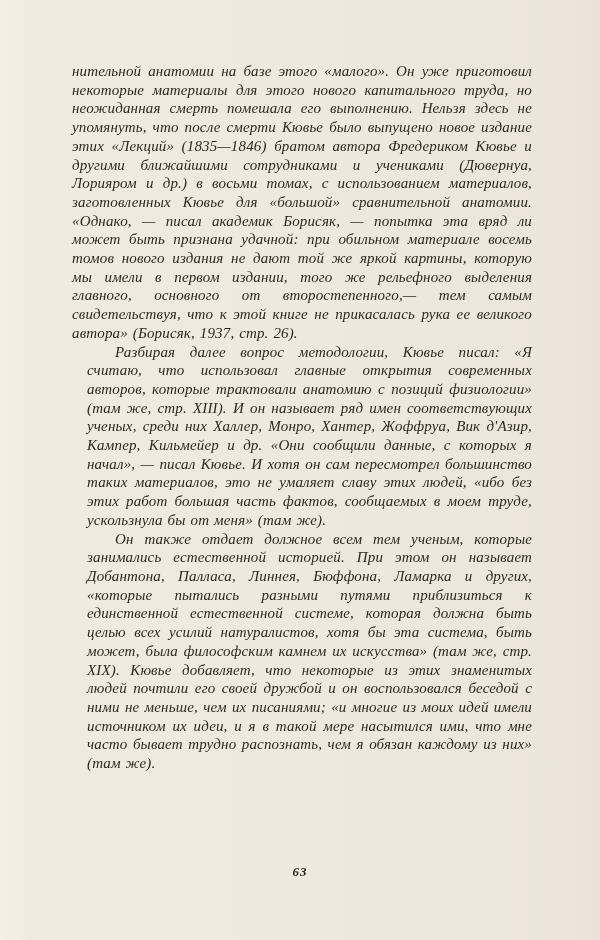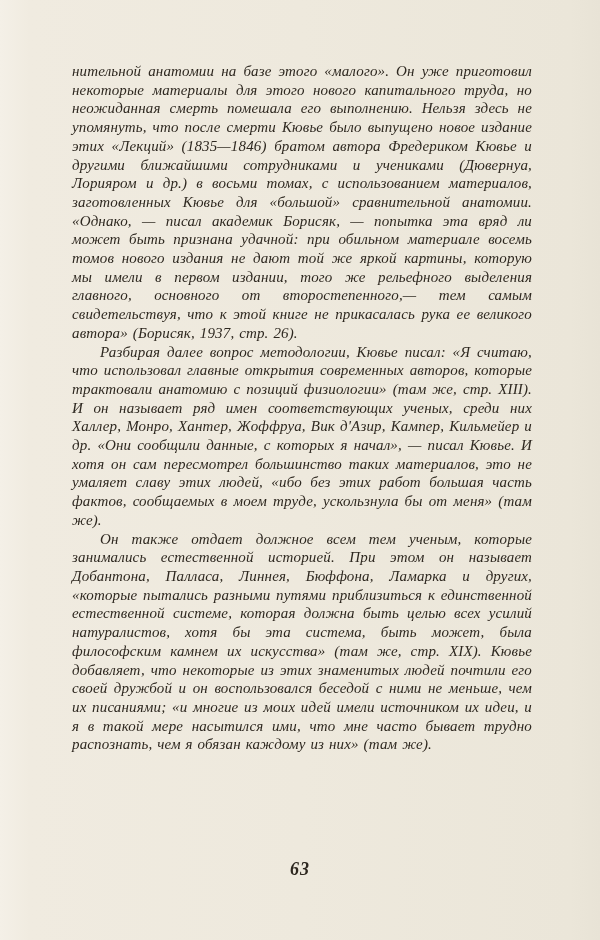--- a/index.html
+++ b/index.html
@@ -24,29 +24,29 @@
     top: 62px;
     width: 460px;
     color: #2e2820;
     font-size: 15px;
     line-height: 18.7px;
     text-align: justify;
     letter-spacing: 0.15px;
     word-spacing: 1px;
   }
   .text-block p { margin: 0; }
-  .text-block p.indented { text-indent: 28px; }
+  .text-block p.indented { text-indent: 28px; margin-left: 15px; }
   .page-number {
     position: absolute;
     left: 0;
     bottom: 60px;
     width: 100%;
     text-align: center;
     color: #2e2820;
-    font-size: 18px;
+    font-size: 13px;
     font-weight: bold;
     letter-spacing: 1px;
   }
 </style>
 </head>
 <body>
 
 <div class="scan-page">
   <div class="text-block">
     <p>нительной анатомии на базе этого «малого». Он уже приготовил некоторые материалы для этого нового капитального труда, но неожиданная смерть помешала его выполнению. Нельзя здесь не упомянуть, что после смерти Кювье было выпущено новое издание этих «Лекций» (1835—1846) братом автора Фредериком Кювье и другими ближайшими сотрудниками и учениками (Дювернуа, Лорияром и др.) в восьми томах, с использованием материалов, заготовленных Кювье для «большой» сравнительной анатомии. «Однако, — писал академик Борисяк, — попытка эта вряд ли может быть признана удачной: при обильном материале восемь томов нового издания не дают той же яркой картины, которую мы имели в первом издании, того же рельефного выделения главного, основного от второстепенного,— тем самым свидетельствуя, что к этой книге не прикасалась рука ее великого автора» (Борисяк, 1937, стр. 26).</p>

